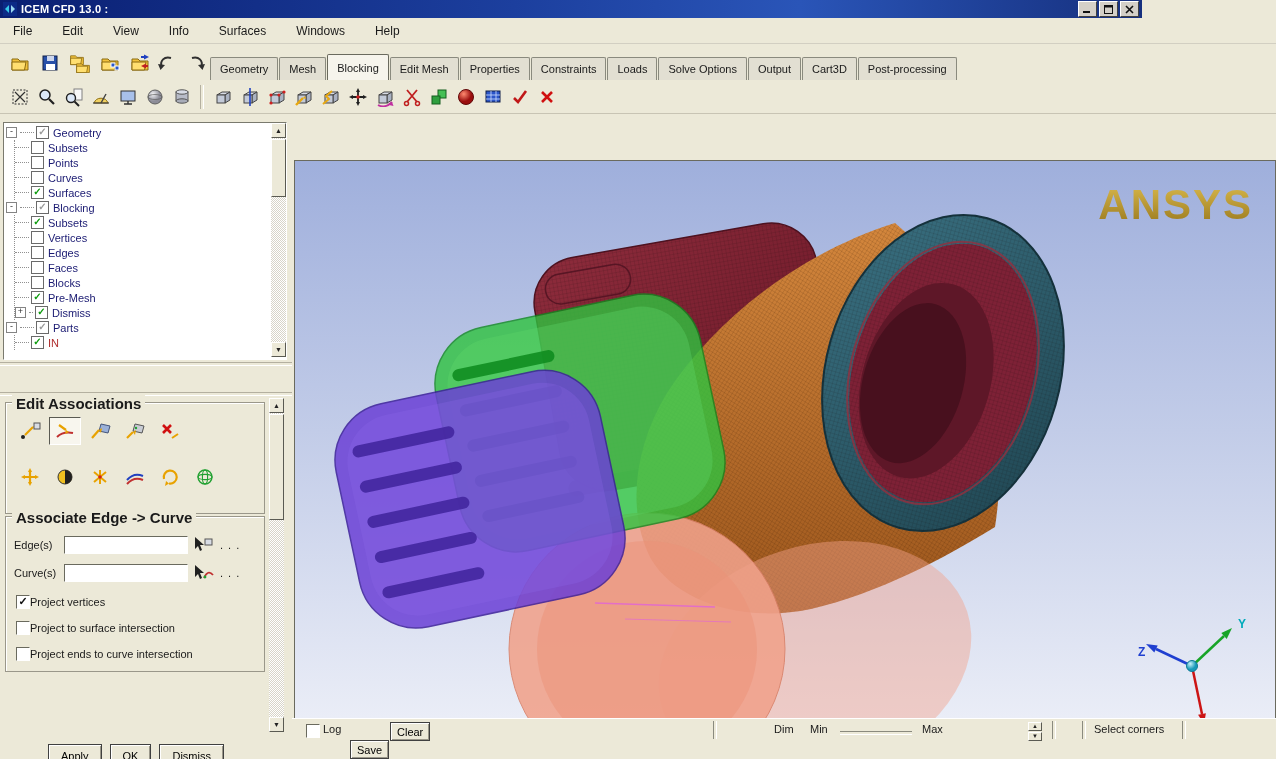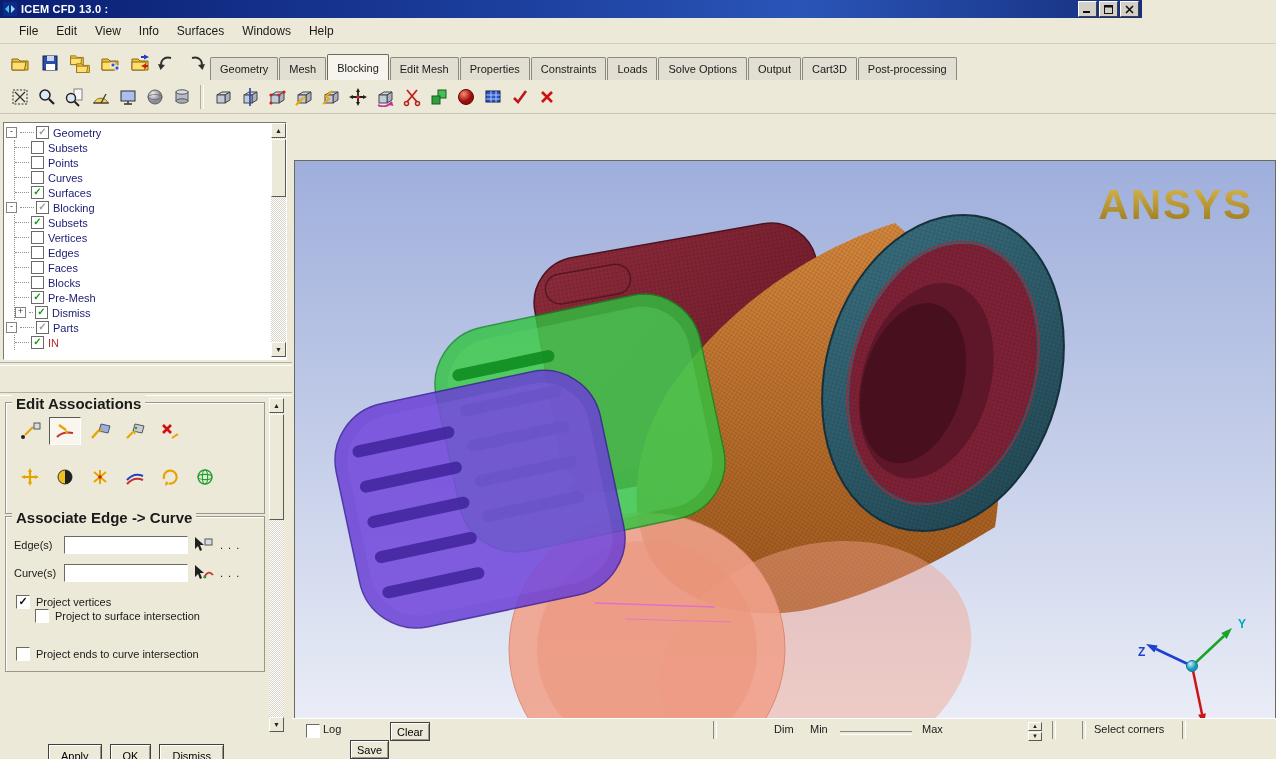--- a/index.html
+++ b/index.html
@@ -9,21 +9,21 @@
   .titlebar{position:absolute;left:0;top:0;width:1142px;height:18px;
     background:linear-gradient(90deg,#0a1f72 0%,#1c3f9e 45%,#2a55b8 70%,#16307e 100%);
     display:flex;align-items:center;color:#fff;}
   .appicon{width:14px;height:14px;margin:0 4px 0 3px;display:inline-block;}
   .title{font-weight:bold;font-size:11px;letter-spacing:.2px;}
   .winbtns{margin-left:auto;display:flex;gap:2px;padding-right:3px;}
   .wbtn{width:17px;height:14px;background:#d4d0c8;border:1px solid;border-color:#fff #404040 #404040 #fff;
         display:flex;align-items:center;justify-content:center;}
   
   .menubar{position:absolute;left:0;top:18px;width:1276px;height:26px;background:#ece9d8;
-    border-bottom:1px solid #d2cfc2;display:flex;align-items:center;padding-left:10px;box-sizing:border-box;}
+    border-bottom:1px solid #d2cfc2;display:flex;align-items:center;padding-left:4px;box-sizing:border-box;gap:12px;}
   .mitem{padding:0 9px;line-height:24px;font-size:12px;cursor:default;}
   
   .tb1{position:absolute;left:0;top:44px;width:1276px;height:36px;background:#ece9d8;border-bottom:1px solid #9a9a8e;}
   .tb2{position:absolute;left:0;top:80px;width:1276px;height:34px;background:#ece9d8;border-bottom:1px solid #c8c4b4;
        display:flex;align-items:center;padding-left:6px;box-sizing:border-box;}
   .ti{width:25px;height:25px;display:flex;align-items:center;justify-content:center;border:1px solid transparent;}
   .fileicons{position:absolute;left:6px;top:5px;display:flex;gap:3px;}
   .undoredo{position:absolute;left:152px;top:5px;display:flex;gap:4px;}
   .vsep{width:2px;height:24px;border-left:1px solid #b4b0a0;border-right:1px solid #fff;margin:0 5px;}
   
@@ -67,21 +67,21 @@
   .iconrow{position:absolute;left:8px;display:flex;gap:3px;}
   .aibtn{width:30px;height:26px;display:flex;align-items:center;justify-content:center;
          border:1px solid transparent;}
   .aibtn.pressed{border-color:#5a5a52 #fff #fff #5a5a52;background:#f8f6ee;}
   .frow{position:absolute;left:8px;display:flex;align-items:center;gap:4px;}
   .flabel{width:46px;font-size:11px;}
   .tin{width:118px;height:16px;border:1px solid;border-color:#6a6a5e #fff #fff #6a6a5e;background:#fff;
        font-family:"Liberation Sans",sans-serif;font-size:11px;padding:0 2px;}
   .pick{width:22px;height:20px;display:flex;align-items:center;justify-content:center;}
   .more{font-size:11px;letter-spacing:1px;padding:2px 2px;cursor:default;}
-  .cbrow{position:absolute;left:10px;display:flex;align-items:center;gap:6px;font-size:11px;}
+  .cbrow{position:absolute;left:10px;display:flex;align-items:center;font-size:11px;}
   .cb{width:12px;height:12px;border:1px solid;border-color:#6a6a5e #fff #fff #6a6a5e;background:#fff;
       font-size:11px;line-height:11px;text-align:center;font-weight:bold;color:#111;flex:0 0 auto;}
   .ck-true::after{content:"\2713";}
   .btnrow{position:absolute;left:0;top:630px;width:292px;display:flex;gap:8px;padding-left:48px;box-sizing:border-box;}
   .pbtn{height:24px;background:#ece9d8;border:1px solid #404040;
         box-shadow:inset 1px 1px 0 #fff,inset -1px -1px 0 #9a978a;font-size:11px;
         font-family:"Liberation Sans",sans-serif;padding:0 12px;}
   
   .viewport{position:absolute;left:294px;top:118px;width:980px;height:600px;border:1px solid #6a6a5e;
             box-sizing:content-box;overflow:hidden;background:#7dd3fc;margin-top:42px;}
@@ -578,21 +578,21 @@
               <path d="M12 14 Q16 5 21 11" stroke="#c03030" stroke-width="1.8" fill="none"></path>
               <circle cx="13" cy="13" r="1.4" fill="#20a030"></circle>
             </svg>
           </span>
         <span class="more">. . .</span>
       </div>
       <div class="cbrow" style="top:78px;">
         <span class="cb ck-true"></span>
         <span>Project vertices</span>
       </div>
-      <div class="cbrow" style="top:92px;margin-left:19px;">
+      <div class="cbrow" style="top:104px;">
         <span class="cb ck-false"></span>
         <span>Project to surface intersection</span>
       </div>
       <div class="cbrow" style="top:130px;">
         <span class="cb ck-false"></span>
         <span>Project ends to curve intersection</span>
       </div>
     </div>
 
     <div class="sbar" style="left:269px;top:284px;height:334px;">

